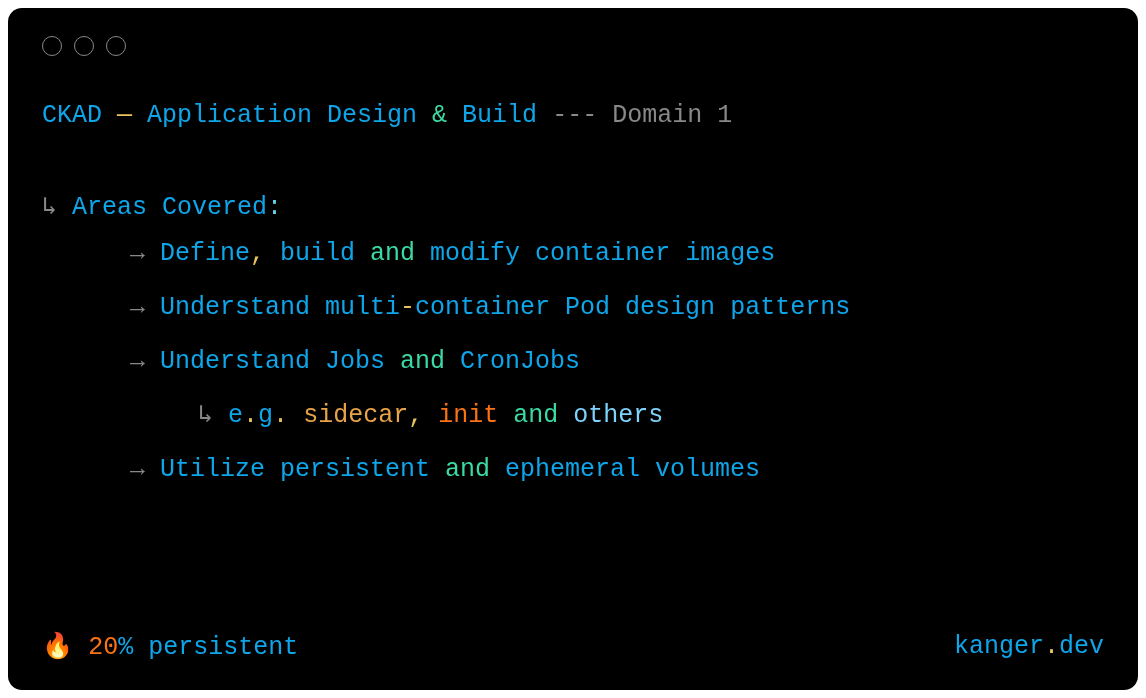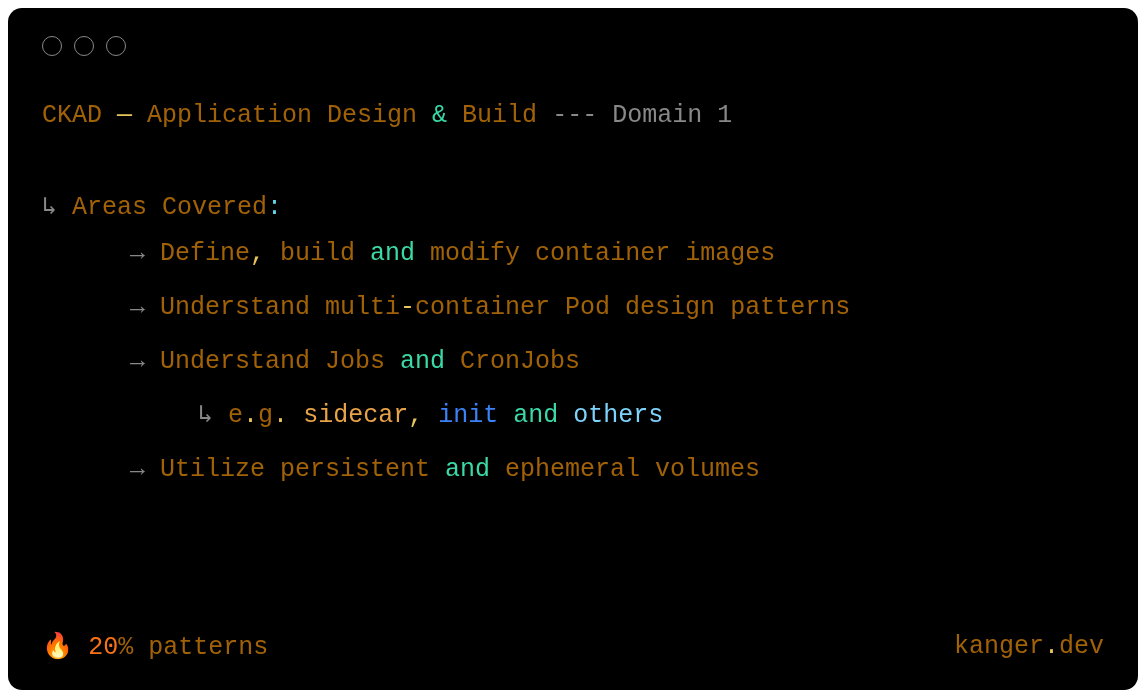--- a/index.html
+++ b/index.html
@@ -65,29 +65,29 @@
       margin-bottom: 14px;
     }
     .footer {
       display: flex;
       justify-content: space-between;
       align-items: center;
       font-size: 25px;
       color: #ffffff;
       margin-top: 38px;
     }
-    .c-white { color: #a16207; }
+    .c-white { color: #0ea5e9; }
     .c-yellow { color: #e8c55c; }
     .c-green { color: #3bd9a6; }
     .c-teal { color: #7dd3fc; }
     .c-cyan { color: #67d6f0; }
     .c-gray { color: #888888; }
     .c-yellow-bright { color: #f97316; }
     .c-orange-text { color: #e8a248; }
-    .c-lime { color: #3b82f6; }
+    .c-lime { color: #f97316; }
     .italic { }
     .fire-icon {
       font-size: 25px;
     }
   </style>
 </head>
 <body>
 
 <div class="terminal-window">
 
@@ -127,20 +127,20 @@
 
       <div class="list-item">
         <span class="arrow-right">→ </span><span><span class="c-white">Utilize persistent </span><span class="c-green">and</span><span class="c-white"> ephemeral volumes</span></span>
       </div>
 
     </div>
   </div>
 
   <div class="footer">
     <div>
-      <span class="fire-icon">🔥</span><span class="c-yellow-bright"> 20</span><span class="c-white">%</span><span class="c-white"> patterns</span>
+      <span class="fire-icon">🔥</span><span class="c-yellow-bright"> 20</span><span class="c-white">%</span><span class="c-white"> persistent</span>
     </div>
     <div>
       <span class="c-white">kanger</span><span class="c-yellow">.</span><span class="c-white">dev</span>
     </div>
   </div>
 
 </div>
 
 </body></html>

